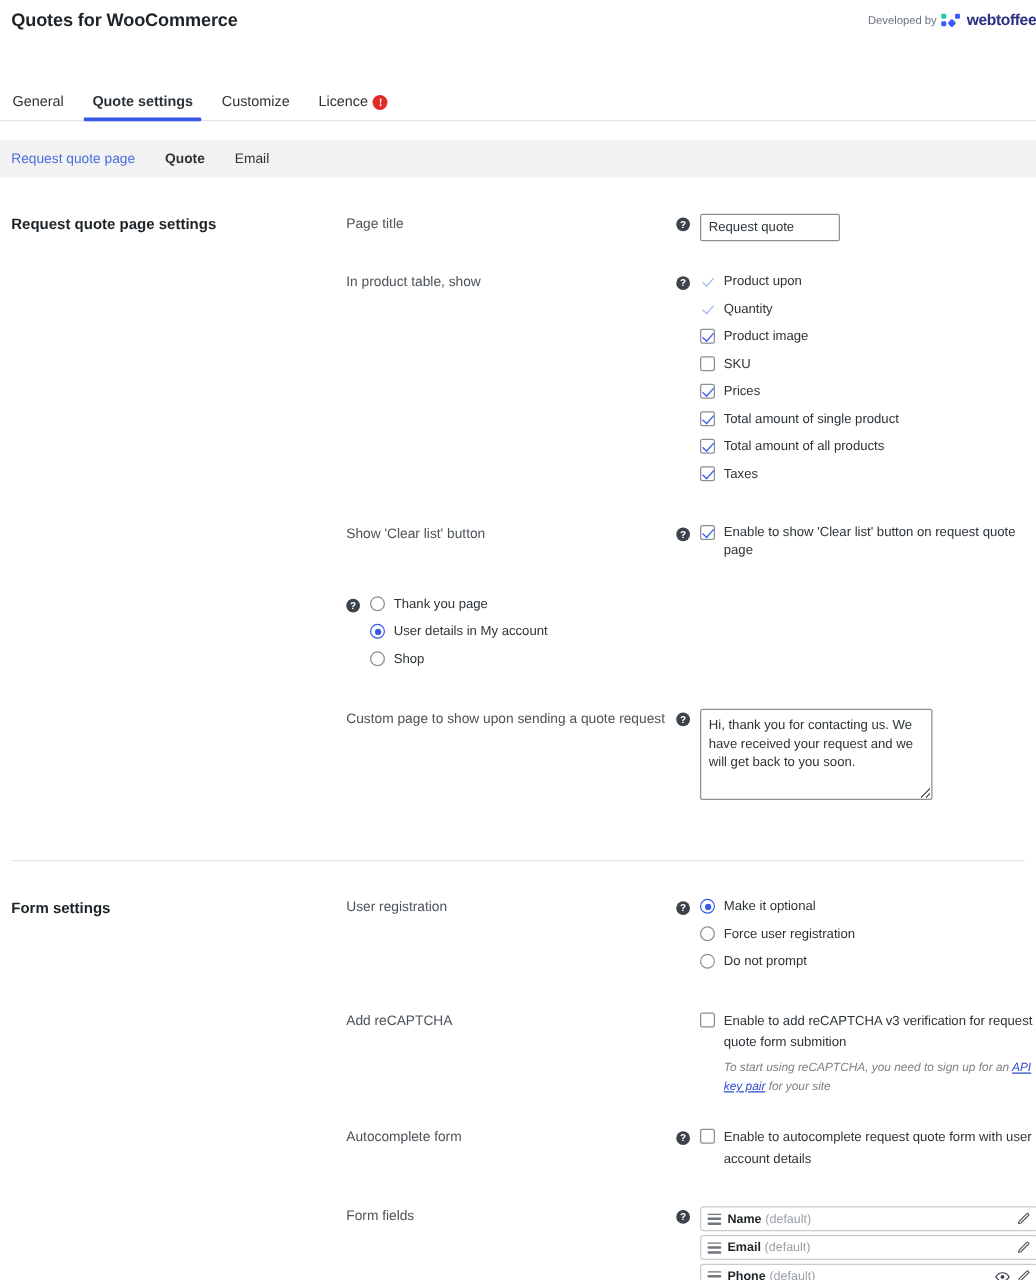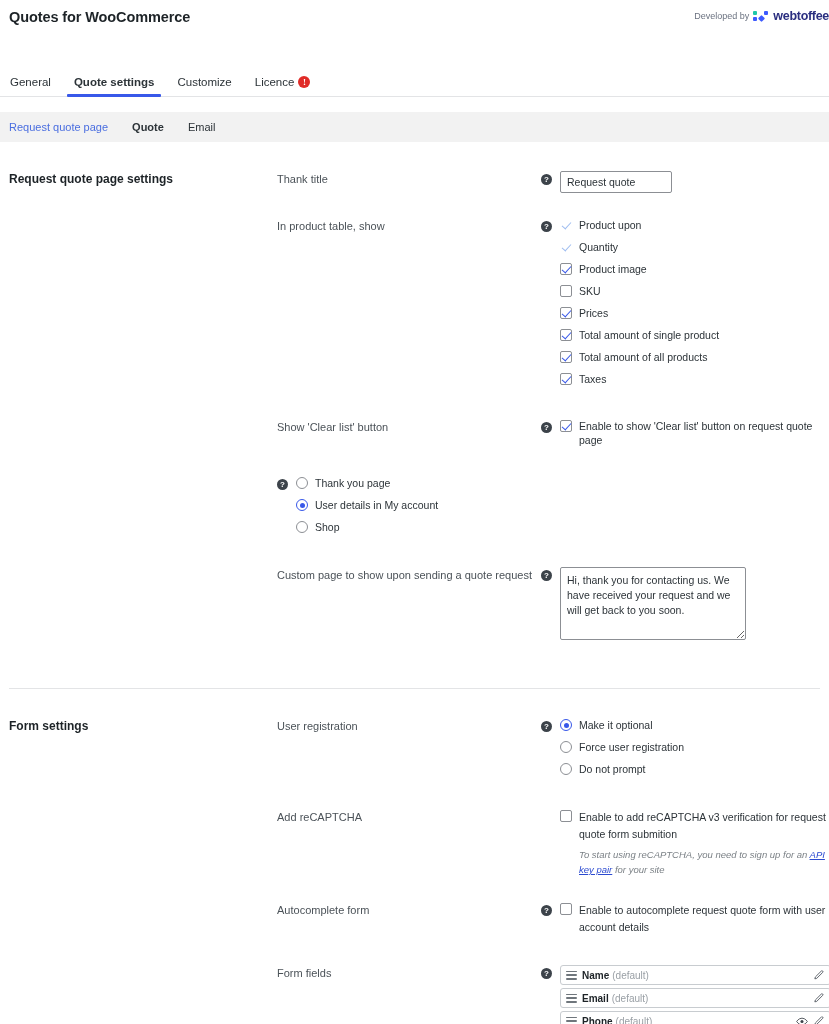--- a/index.html
+++ b/index.html
@@ -337,21 +337,21 @@
 </div>
 
 <div class="content">
 
   <div class="section">
     <div class="section-title">Request quote page settings</div>
 
     <div class="rows">
 
       <div class="row">
-        <div class="row-label">Thank title</div>
+        <div class="row-label">Page title</div>
         <div class="row-field">
           <span class="help">?</span>
           <input class="text-input" type="text" value="Request quote" style="">
         </div>
       </div>
 
       <div class="row">
         <div class="row-label">In product table, show</div>
         <div class="row-field">
           <span class="help">?</span>

